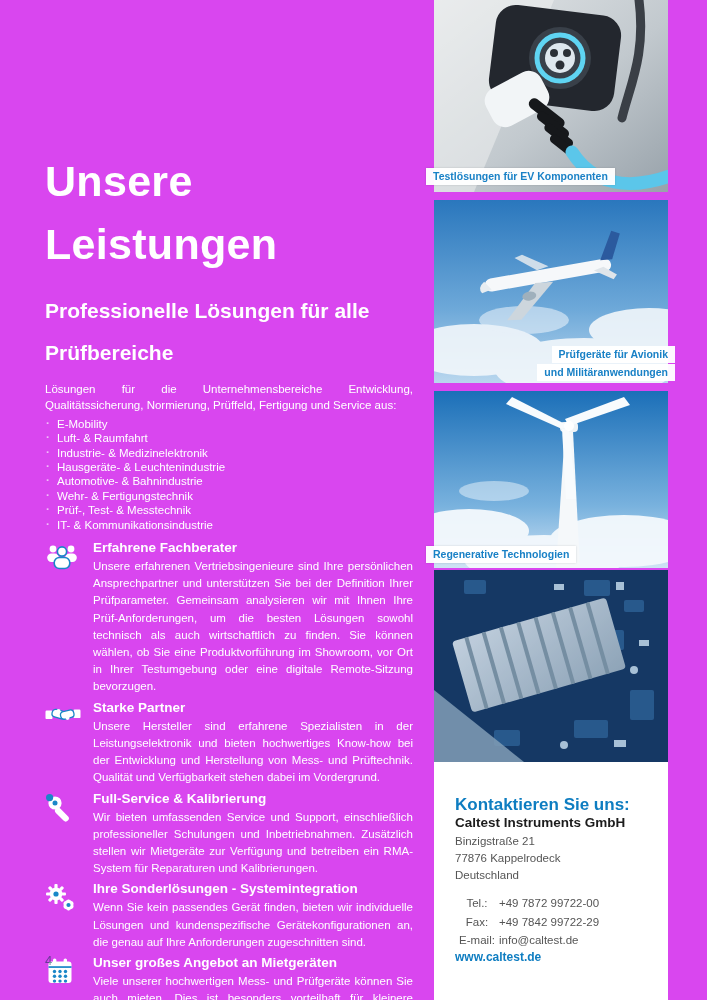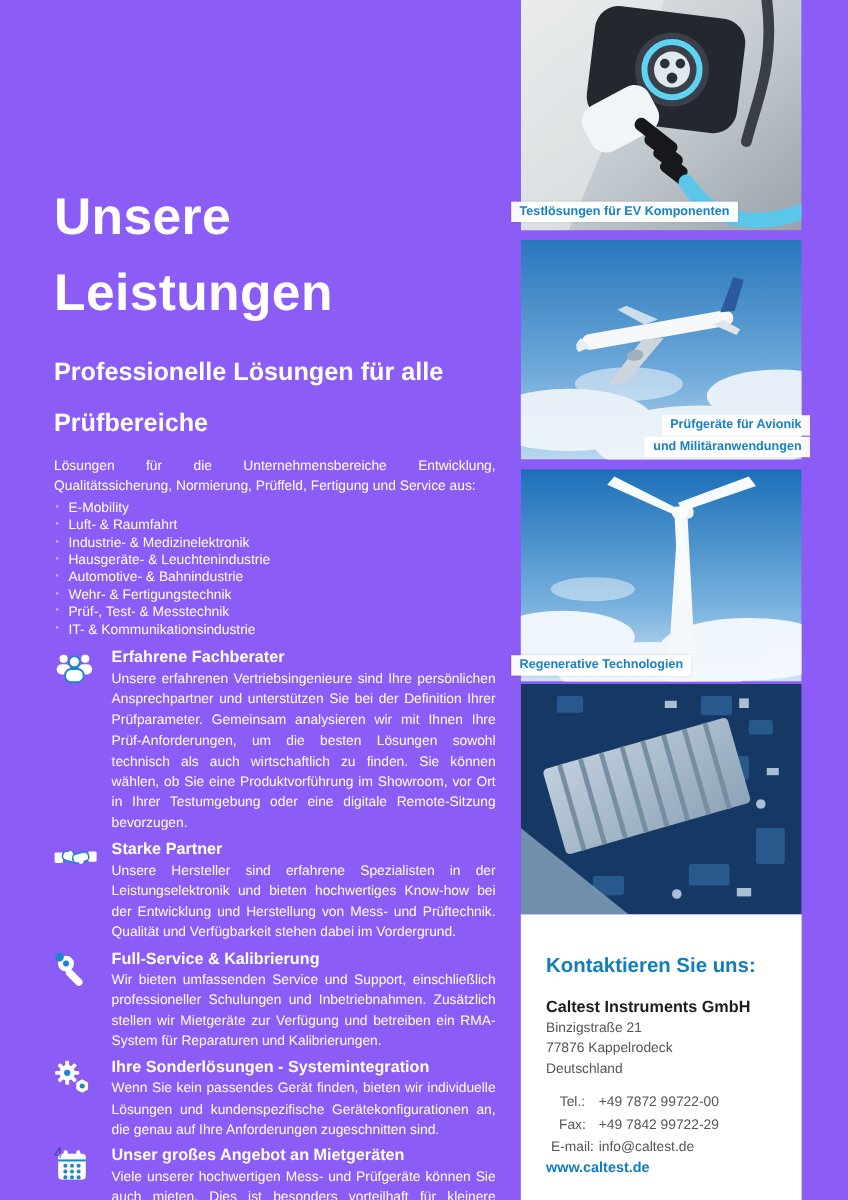--- a/index.html
+++ b/index.html
@@ -1,18 +1,18 @@
 <!DOCTYPE html>
 <html><head>
 <meta charset="utf-8">
 <style>
   * { margin:0; padding:0; box-sizing:border-box; }
   html,body { width:707px; height:1000px; }
   body { font-family:"Liberation Sans", sans-serif; }
-  .page { position:relative; width:707px; height:1000px; background:#8b5cf6; overflow:hidden; }
+  .page { position:relative; width:707px; height:1000px; background:#d946ef; overflow:hidden; }
 
   
   .left-col { position:absolute; left:45px; top:0; width:368px; color:#fff; }
   .title { margin-top:150px; font-size:43px; line-height:63px; font-weight:bold; letter-spacing:.3px; }
   .subtitle { margin-top:14px; font-size:21px; line-height:42px; font-weight:bold; }
   .intro { margin-top:7px; font-size:11.5px; line-height:16.4px; text-align:justify; }
   .bullets { margin-top:3px; list-style:none; }
   .bullets li { font-size:11.5px; line-height:14.4px; padding-left:12px; position:relative; }
   .bullets li .marker { position:absolute; left:1px; top:-1px; opacity:.65; font-weight:bold; }
   .sections { margin-top:8px; }
@@ -30,21 +30,21 @@
              background:rgba(255,255,255,.96); padding:2px 7px 3px; white-space:nowrap;
              box-shadow:0 0 2px rgba(0,0,0,.15); }
   .cap-left { left:-8px; bottom:7px; }
   .cap-right { right:-7px; bottom:4px; text-align:right; }
   .cap-stack { position:absolute; right:-7px; bottom:2px; display:flex; flex-direction:column; align-items:flex-end; gap:1px; z-index:2; }
   .cap-stack span { font-size:10.5px; font-weight:bold; color:#1981c6; background:rgba(255,255,255,.96); padding:2px 7px 3px; white-space:nowrap; }
 
   
   .contact { position:absolute; left:434px; top:762px; width:234px; height:238px; background:#fff; padding:33px 0 0 21px; }
   .contact h3 { color:#0e7dc1; font-size:17px; font-weight:bold; }
-  .company { margin-top:16px; font-size:13.5px; font-weight:bold; color:#1c1c1c; }
+  .company { font-size:13.5px; font-weight:bold; color:#1c1c1c; }
   .addr { margin-top:3px; font-size:11.5px; line-height:17px; color:#555; }
   .crow { display:flex; font-size:11.5px; line-height:18.5px; color:#555; }
   .crow .lbl { width:44px; flex:0 0 44px;text-align:center; }
   .rows { margin-top:10px; }
   .website { font-size:12px; font-weight:bold; color:#0e7dc1; cursor:pointer; }
 </style>
 </head>
 <body>
 
 <div class="page">

